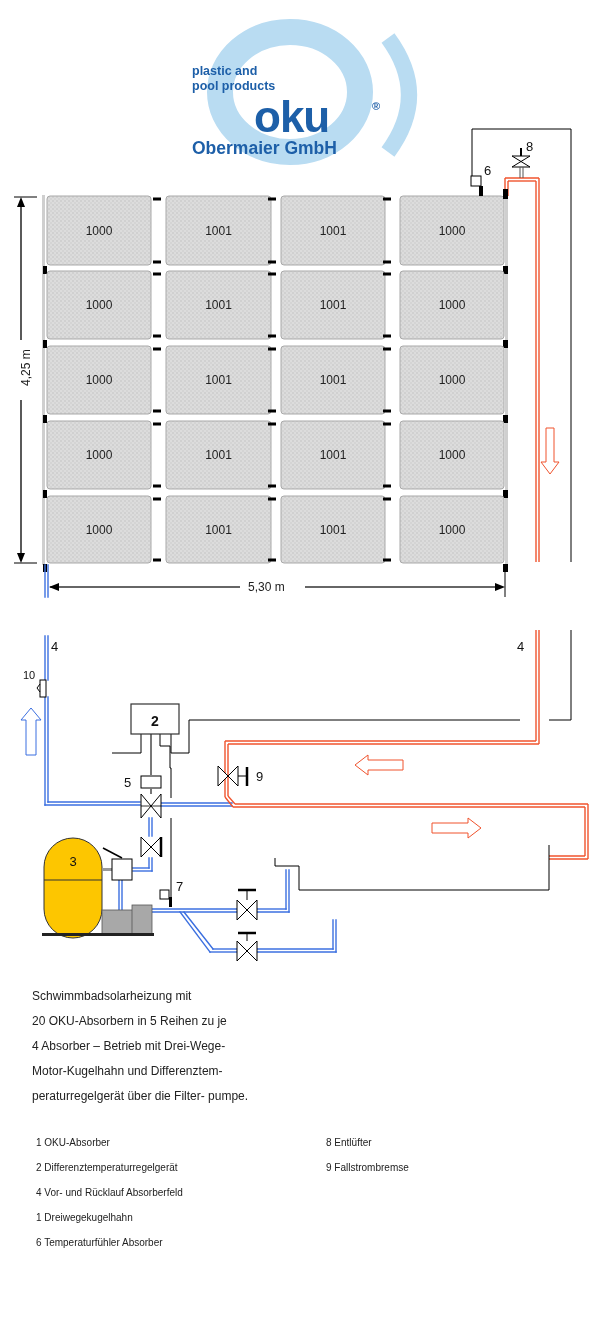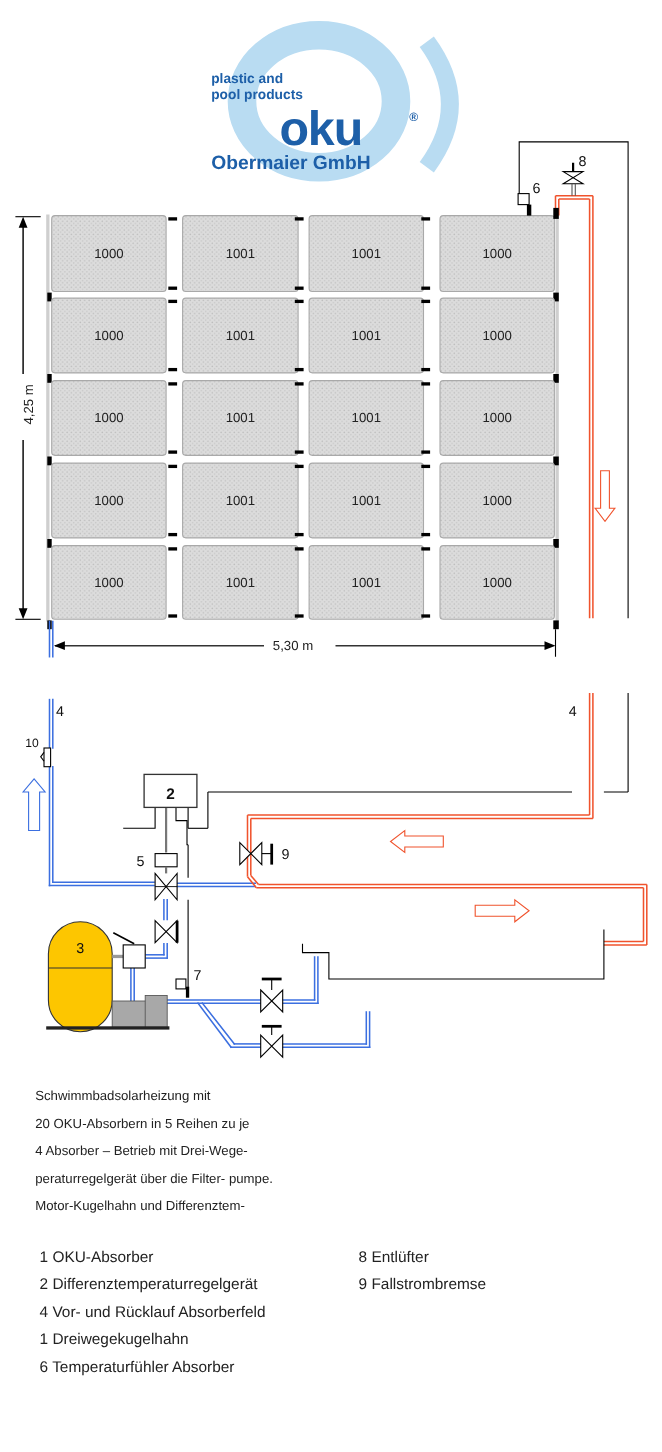--- a/index.html
+++ b/index.html
@@ -2,21 +2,21 @@
 <html><head>
 <meta charset="utf-8">
 <style>
   html, body { margin:0; padding:0; background:#ffffff; }
   body { width:602px; height:1320px; position:relative; overflow:hidden; font-family:"Liberation Sans", sans-serif; color:#222; }
   #stage { position:absolute; left:0; top:0; width:602px; height:1320px; }
   .panel-label { font-family:"Liberation Sans", sans-serif; font-size:12px; fill:#222; }
   .num-label { font-family:"Liberation Sans", sans-serif; font-size:13px; fill:#111; }
   .desc { position:absolute; left:32px; top:984px; width:300px; font-size:12px; line-height:25px; color:#222; }
   .desc div { white-space:nowrap; }
-  .legend { position:absolute; font-size:14px; line-height:25px; color:#222; }
+  .legend { position:absolute; font-size:10px; line-height:25px; color:#222; }
   .legend div { white-space:nowrap; }
   .legend-left { left:36px; top:1130px; }
   .legend-right { left:326px; top:1130px; }
 </style>
 </head>
 <body>
 
 <svg id="stage" width="602" height="1320" viewBox="0 0 602 1320">
   <defs>
     <pattern id="mesh" width="4" height="4" patternUnits="userSpaceOnUse">
@@ -357,22 +357,22 @@
   <rect x="503" y="189" width="5" height="10" fill="#000"></rect>
 
   <text x="51" y="651" class="num-label">4</text>
   <text x="517" y="651" class="num-label">4</text>
 </svg>
 
 <div class="desc">
   <div>Schwimmbadsolarheizung mit</div>
   <div>20 OKU-Absorbern in 5 Reihen zu je</div>
   <div>4 Absorber – Betrieb mit Drei-Wege-</div>
+  <div>Motor-Kugelhahn und Differenztem-</div>
   <div>peraturregelgerät über die Filter- pumpe.</div>
-  <div>Motor-Kugelhahn und Differenztem-</div>
 </div>
 
 <div class="legend legend-left">
   <div>1 OKU-Absorber</div>
   <div>2 Differenztemperaturregelgerät</div>
   <div>4 Vor- und Rücklauf Absorberfeld</div>
   <div>1 Dreiwegekugelhahn</div>
   <div>6 Temperaturfühler Absorber</div>
 </div>
 

